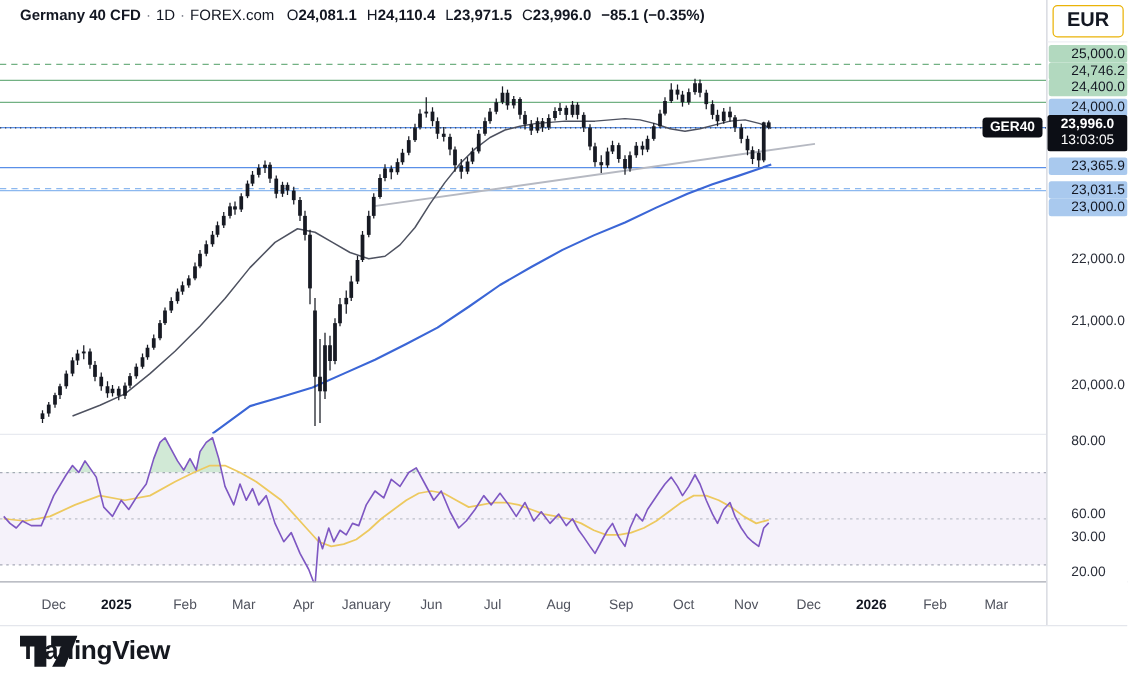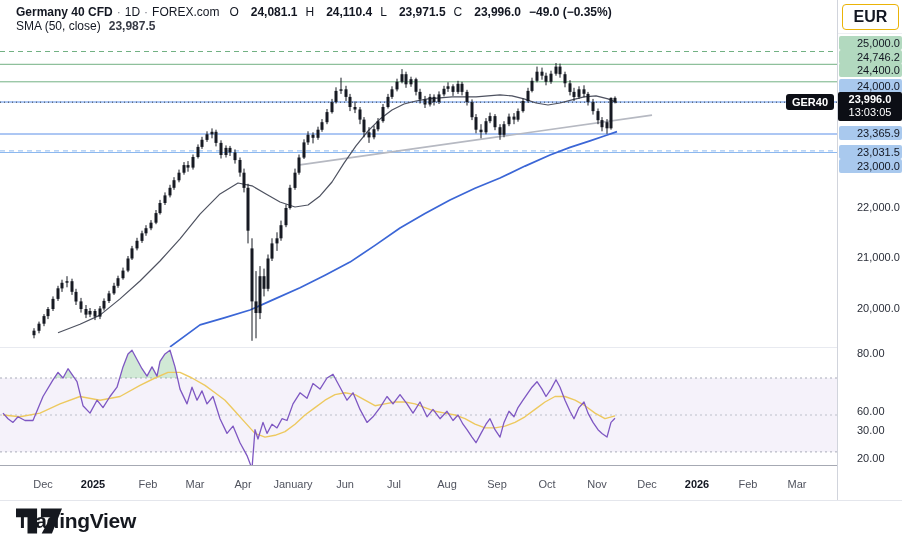--- a/index.html
+++ b/index.html
@@ -7,21 +7,21 @@
   #stage{position:relative;width:902px;height:557px;background:#fff;}
   svg{display:block;position:absolute;left:0;}
   #price-svg{top:0;}
   #rsi-svg{top:347px;border-top:1px solid #e8eaf0;}
   
   .legend{position:absolute;left:16px;top:5px;z-index:5;}
   .legend-row{display:flex;align-items:center;height:14px;font-size:12px;color:#131722;white-space:nowrap;}
   .legend-row .t{font-weight:700;}
   .legend-row .ohlc{margin-left:10px;display:flex;gap:8px;}
   .ohlc .k{color:#131722;}
-  .ohlc .v{font-weight:700;padding-left:12px;}
+  .ohlc .v{font-weight:700;}
   .chg{margin-left:8px;font-weight:700;color:#131722;}
   .ind-label{color:#131722;}
   .ind-val{margin-left:8px;font-weight:600;}
   .v-blue{color:#2962ff;}
   .v-dark{color:#383b46;}
   .v-purple{color:#7e57c2;}
   .v-orange{color:#e8b94a;}
   #rsi-legend{position:absolute;left:16px;top:346px;z-index:5;}
   
   #axis{position:absolute;left:837px;top:0;width:65px;height:500px;background:#fff;border-left:1px solid #d1d4dc;z-index:4;}
@@ -343,25 +343,21 @@
       <span style="margin:0 4px;color:#787b86">·</span>
       <span>1D</span>
       <span style="margin:0 4px;color:#787b86">·</span>
       <span>FOREX.com</span>
       <span class="ohlc">
         <span><span class="k">O</span><span class="v">24,081.1</span></span>
         <span><span class="k">H</span><span class="v">24,110.4</span></span>
         <span><span class="k">L</span><span class="v">23,971.5</span></span>
         <span><span class="k">C</span><span class="v">23,996.0</span></span>
       </span>
-      <span class="chg">−49.0 (−0.35%)</span>
-    </div>
-    <div class="legend-row">
-      <span class="ind-label">SMA (50, close)</span>
-      <span class="ind-val v-dark">23,987.5</span>
+      <span class="chg">−85.1 (−0.35%)</span>
     </div>
   </div>
 
 
   <div id="symbol-badge">GER40</div>
 
   <div id="axis">
     <div id="eur-btn">EUR</div>
     <div id="axis-hr"></div>
     <div id="axis-labels">

